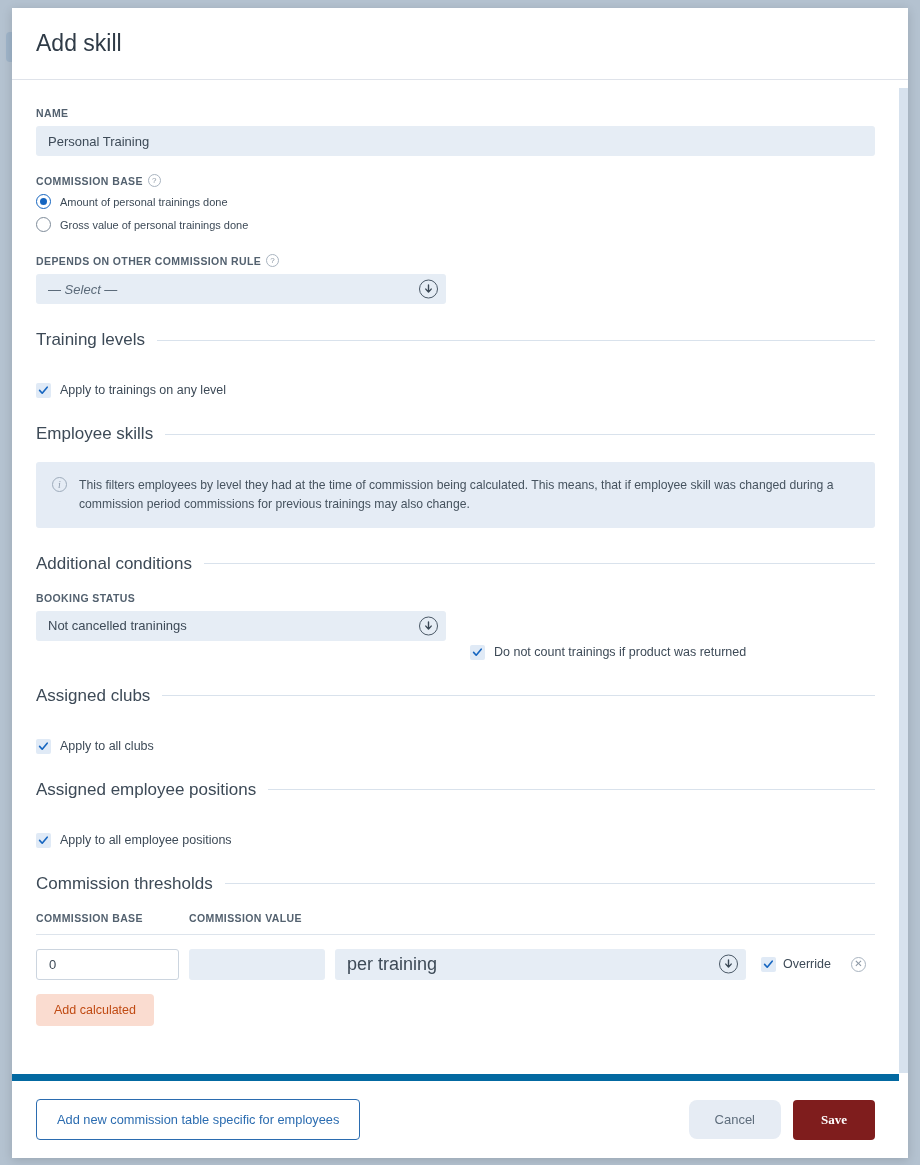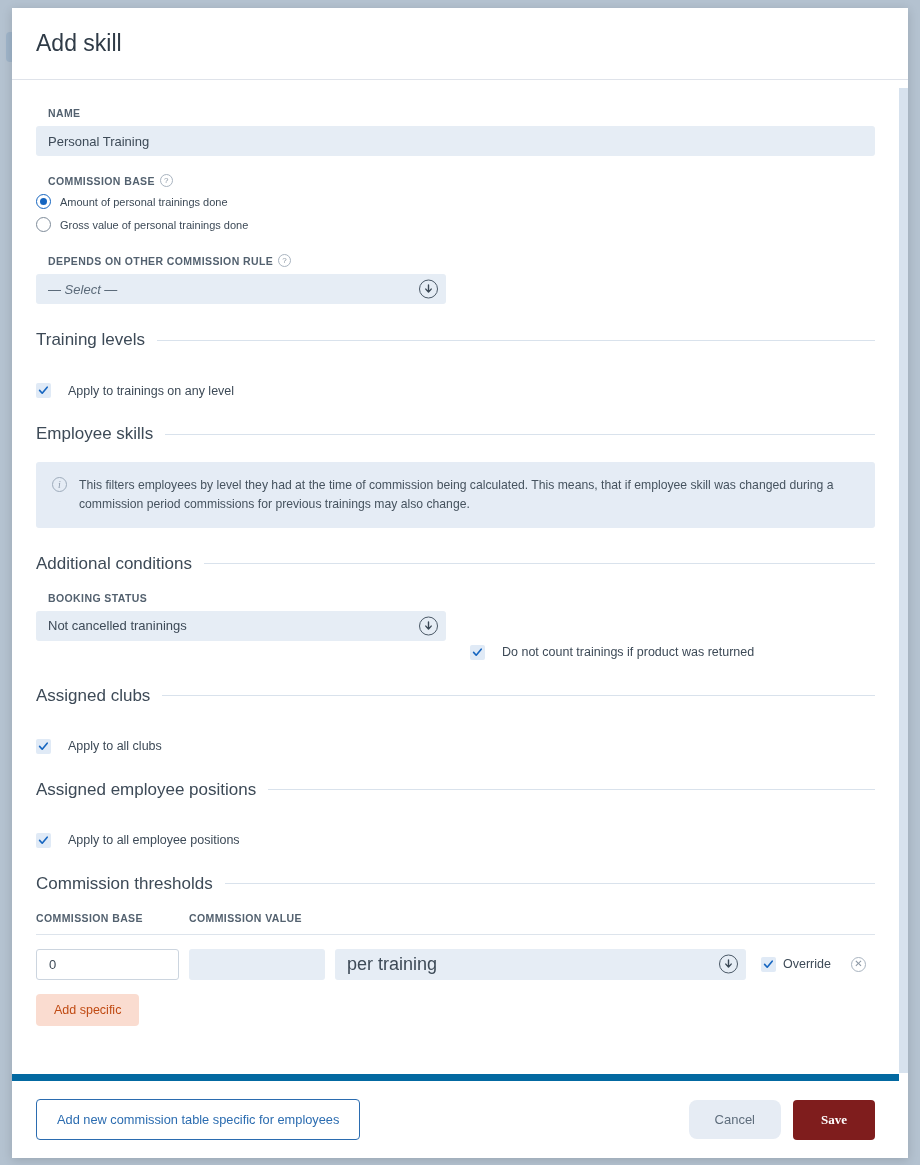--- a/index.html
+++ b/index.html
@@ -59,21 +59,21 @@
     height: 992px;
     padding: 26px 24px 0 24px;
   }
   .field-label {
     font-size: 10.5px;
     font-weight: bold;
     letter-spacing: 0.4px;
     color: #53616f;
     text-transform: uppercase;
     margin-bottom: 7px;
-    display: flex; align-items: flex-end; gap: 5px; margin-left: 12px;
+    display: flex; align-items: flex-end; gap: 5px;
   }
   .help-icon {
     display: inline-flex; align-items: center; justify-content: center;
     width: 13px; height: 13px;
     border: 1px solid #a9b4c0;
     border-radius: 50%;
     font-size: 8px; color: #8a96a3;
     font-weight: normal;
     line-height: 1;
   }
@@ -141,22 +141,22 @@
     color: #3d4a57;
     font-weight: 400;
     white-space: nowrap;
   }
   .section-line {
     flex: 1 1 auto;
     height: 1px;
     background: #d9e2ec;
   }
   .check-row {
-    display: flex; align-items: center;
-    gap: 17px;
+    display: flex; 
+    gap: 9px;
     margin-top: 33px;
   }
   .checkbox {
     width: 15px; height: 15px;
     background: #e0eaf6;
     border-radius: 2px;
     flex: 0 0 auto;
     display: flex; align-items: center; justify-content: center;
   }
   .checkbox svg { display: block; }
@@ -463,21 +463,21 @@
         <span class="checkbox">
           <svg width="11" height="11" viewBox="0 0 11 11">
               <path d="M1.6 5.4 L4.2 8.2 L9.2 2.2" stroke="#1565c0" stroke-width="1.6" fill="none" stroke-linecap="round" stroke-linejoin="round"></path>
             </svg>
         </span>
         <span class="override-label">Override</span>
       </div>
       <span class="remove-btn">✕</span>
     </div>
 
-    <button class="add-threshold">Add specific</button>
+    <button class="add-threshold">Add calculated</button>
 
   </div>
 
   <div class="modal-footer">
     <button class="btn-outline">Add new commission table specific for employees</button>
     <span class="footer-spacer"></span>
     <button class="btn-cancel">Cancel</button>
     <button class="btn-save">Save</button>
   </div>
 

